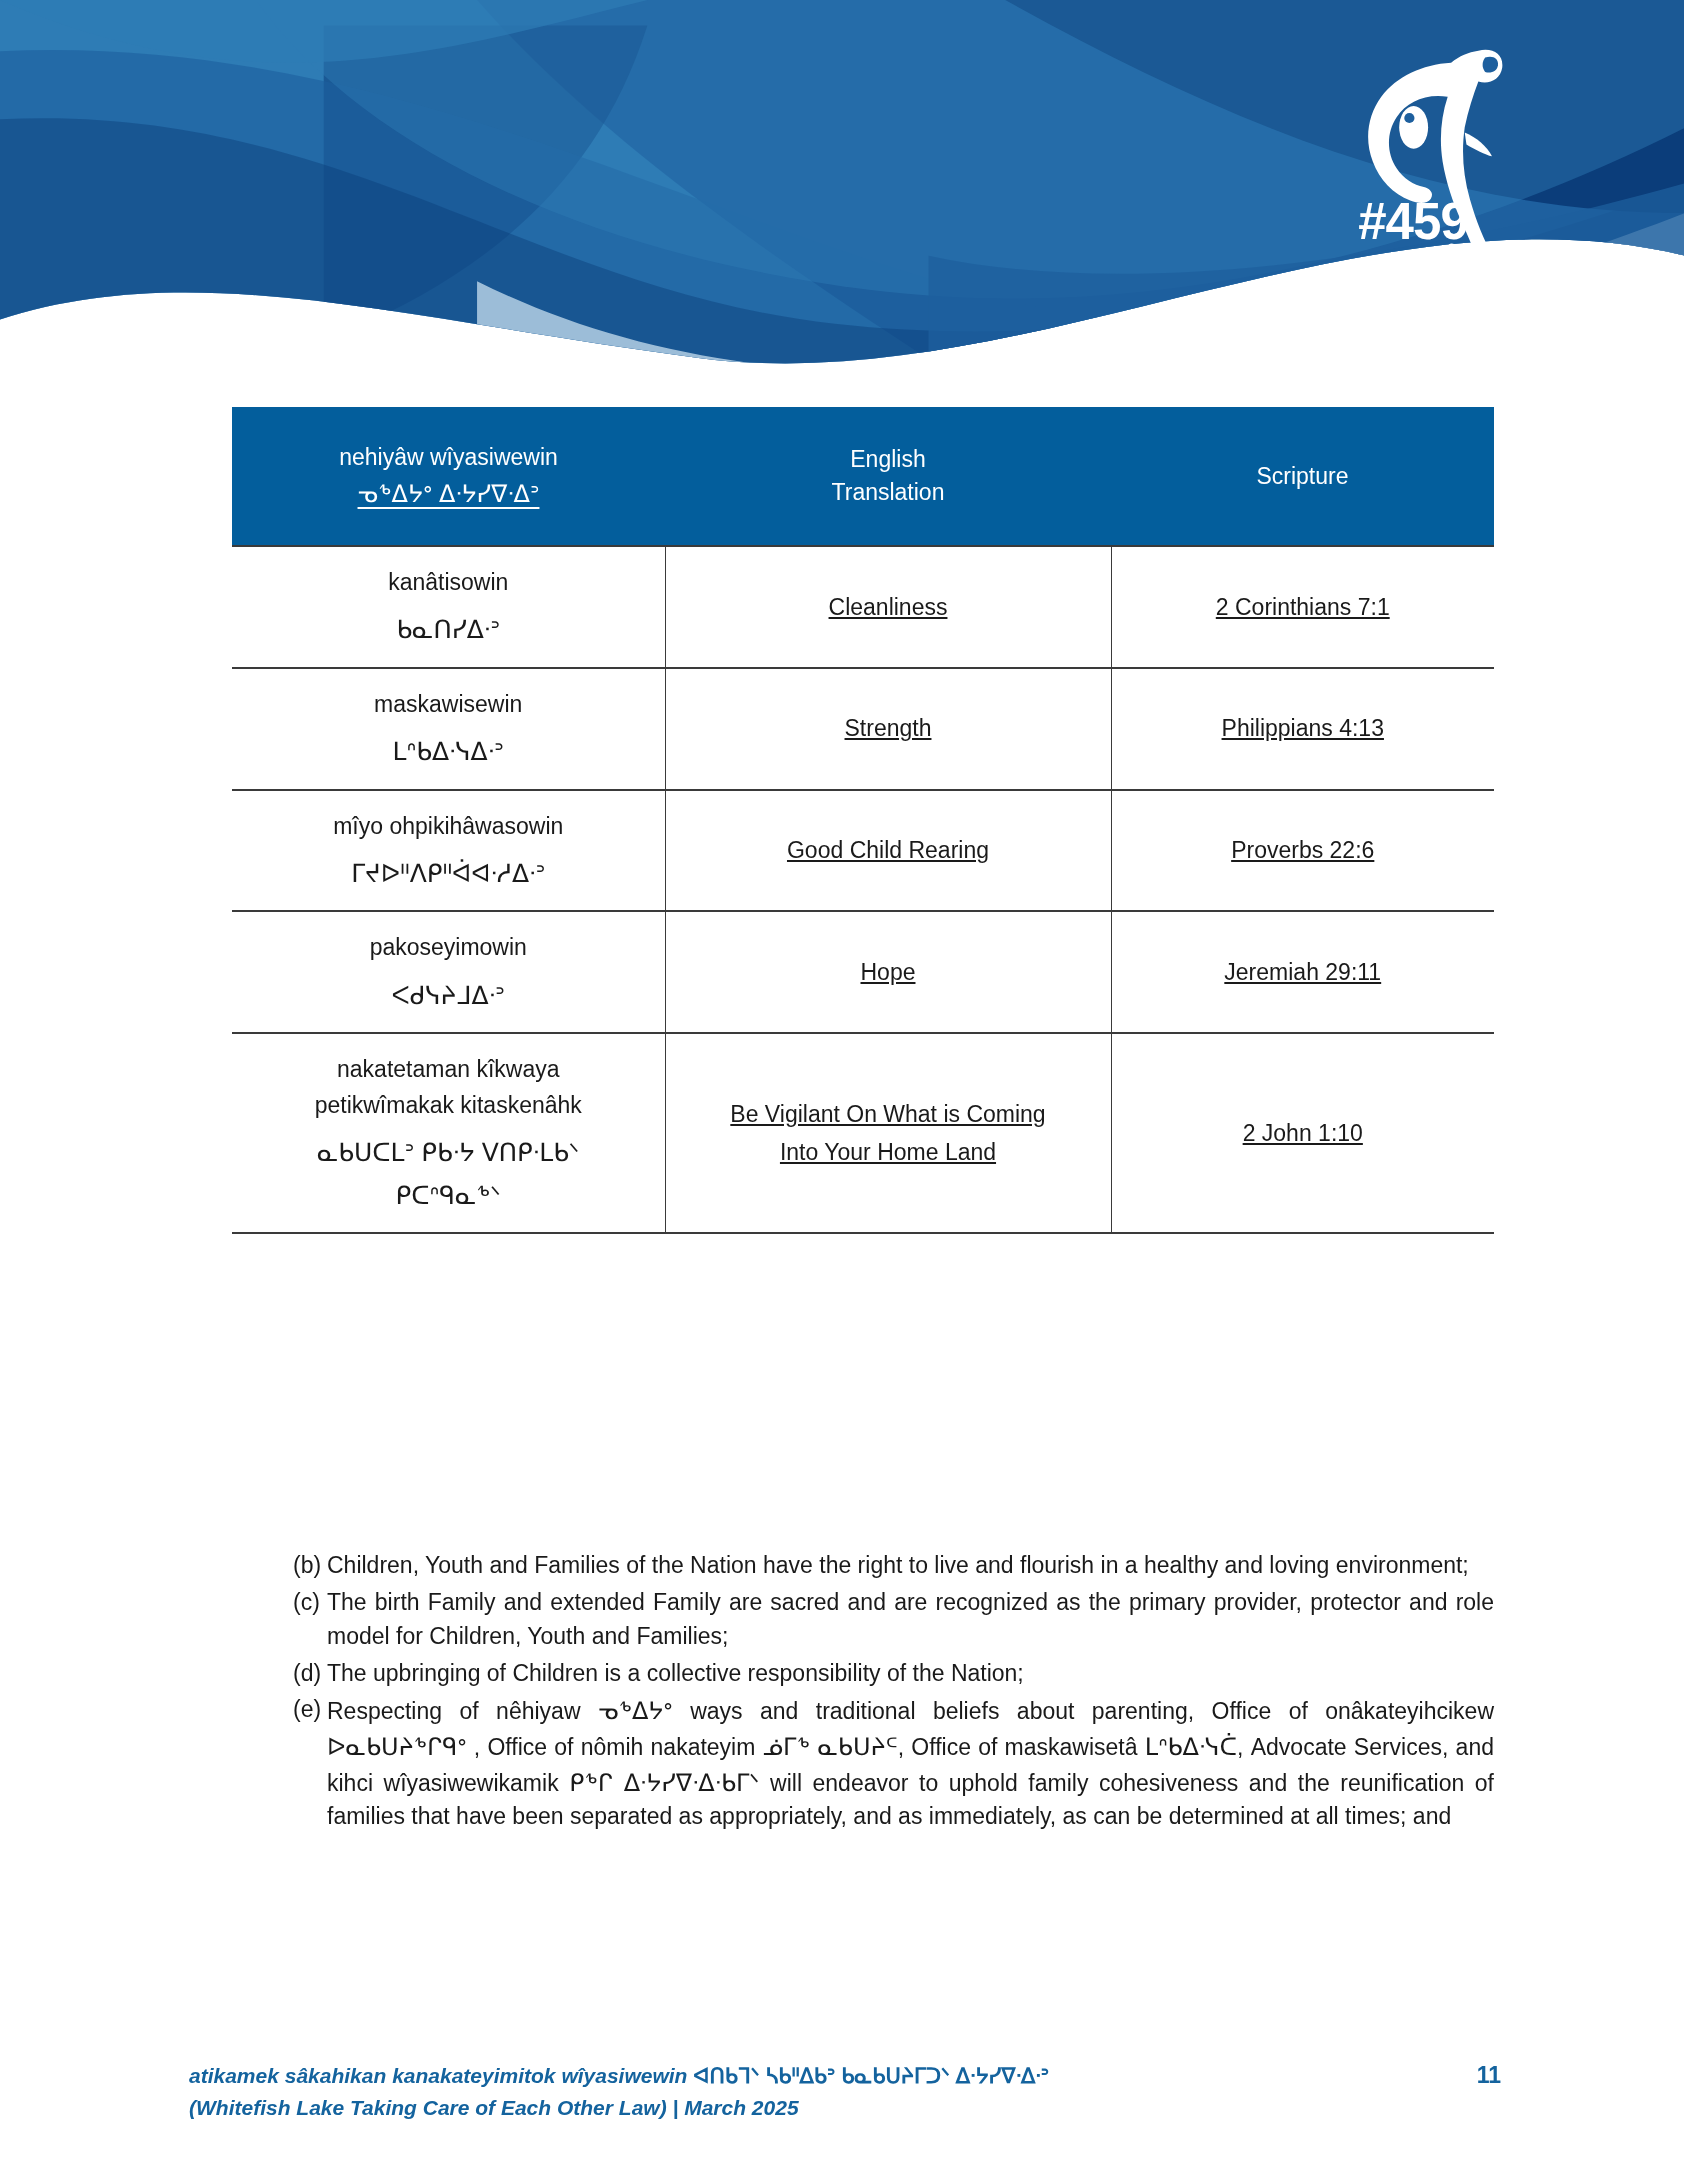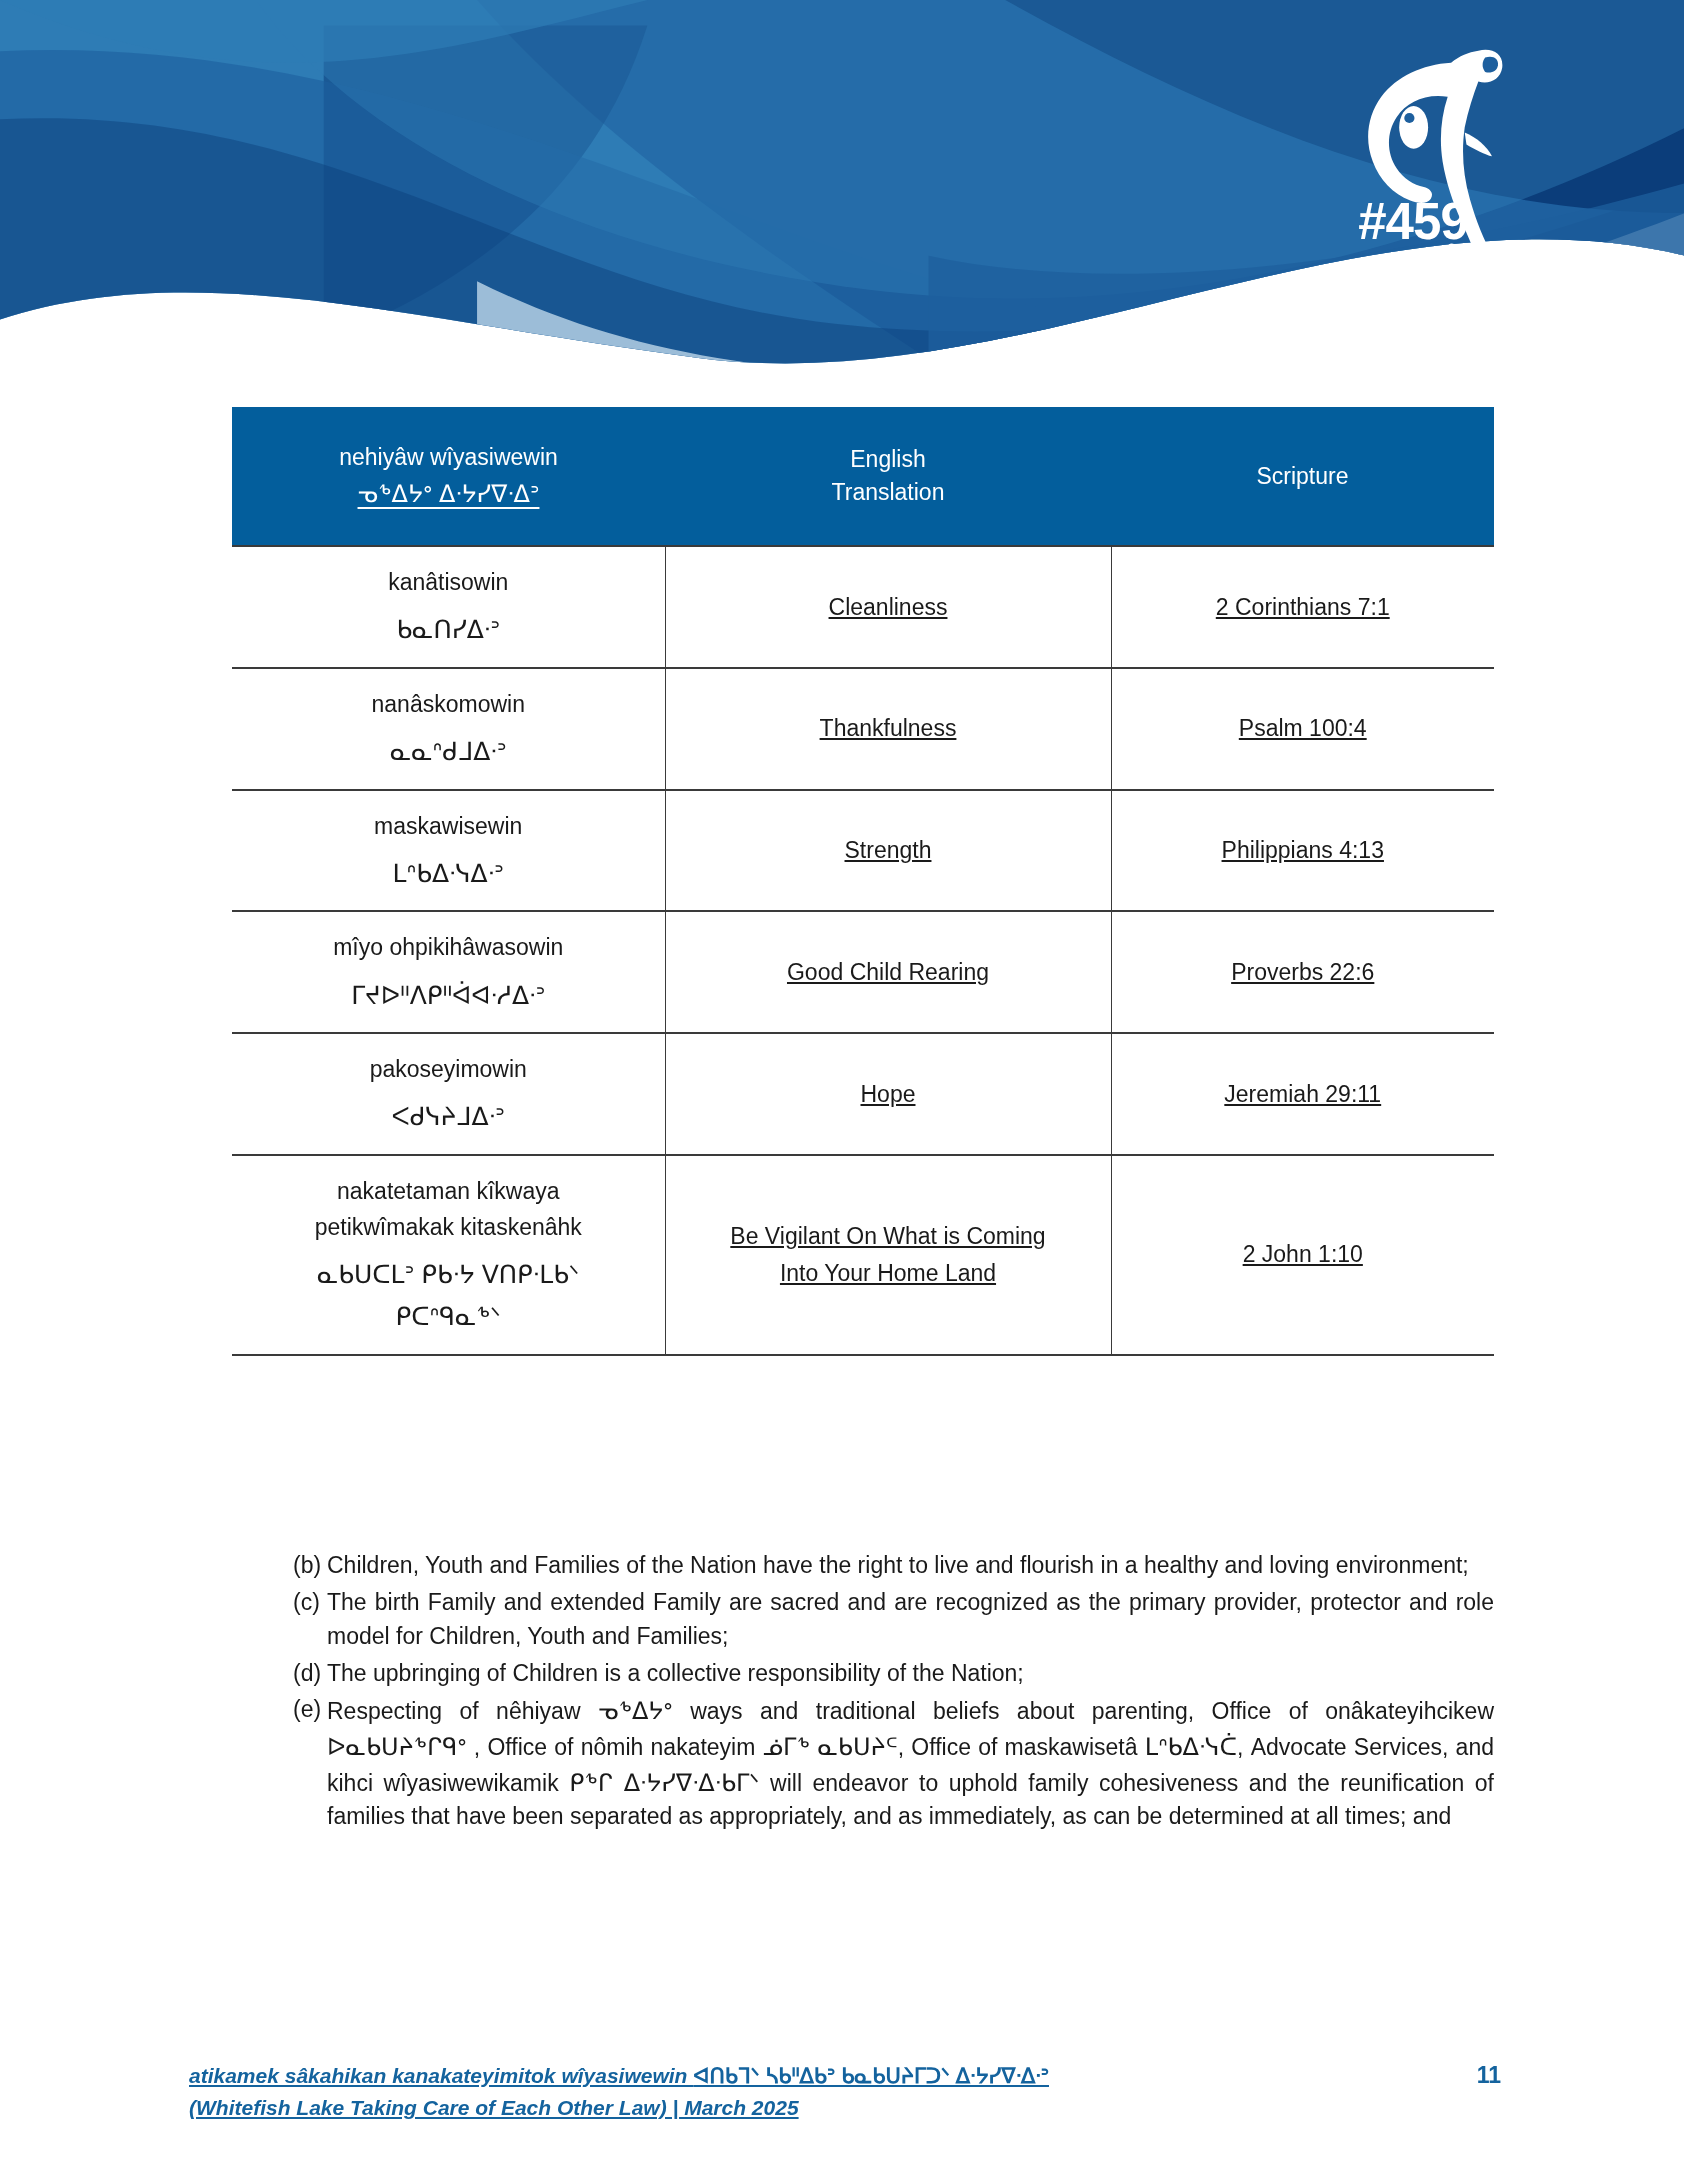--- a/index.html
+++ b/index.html
@@ -137,21 +137,21 @@
     align-items: flex-start;
   }
   .footer-text {
     flex: 1 1 auto;
     color: #14639e;
     font-size: 21px;
     font-weight: bold;
     font-style: italic;
     line-height: 1.52;
   }
-  .footer-line { display: block; text-decoration: underline; }
+  .footer-line { display: block; }
   .footer-syll { font-style: normal; }
   .page-number {
     flex: 0 0 auto;
     color: #14639e;
     font-size: 23px;
     font-weight: bold;
     padding-left: 25.6px;
     padding-top: 1.7px;
   }
 </style>
@@ -223,28 +223,20 @@
     <tr>
       <td class="cell-cree">
         <span class="cree-roman">kanâtisowin</span>
         <span class="cree-syll">ᑲᓇᑎᓯᐃᐧᐣ</span>
       </td>
       <td class="cell-en">Cleanliness</td>
       <td class="cell-sc">2 Corinthians 7:1</td>
     </tr>
     <tr>
       <td class="cell-cree">
-        <span class="cree-roman">nanâskomowin</span>
-        <span class="cree-syll">ᓇᓇᐢᑯᒧᐃᐧᐣ</span>
-      </td>
-      <td class="cell-en">Thankfulness</td>
-      <td class="cell-sc">Psalm 100:4</td>
-    </tr>
-    <tr>
-      <td class="cell-cree">
         <span class="cree-roman">maskawisewin</span>
         <span class="cree-syll">ᒪᐢᑲᐃᐧᓭᐃᐧᐣ</span>
       </td>
       <td class="cell-en">Strength</td>
       <td class="cell-sc">Philippians 4:13</td>
     </tr>
     <tr>
       <td class="cell-cree">
         <span class="cree-roman">mîyo ohpikihâwasowin</span>
         <span class="cree-syll">ᒥᔪᐅᐦᐱᑭᐦᐋᐊᐧᓱᐃᐧᐣ</span>

